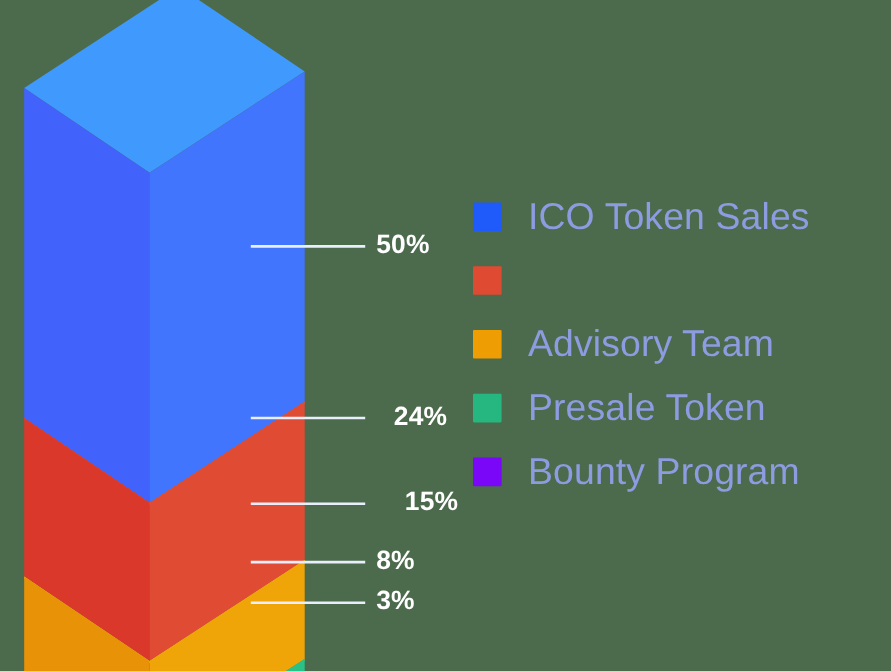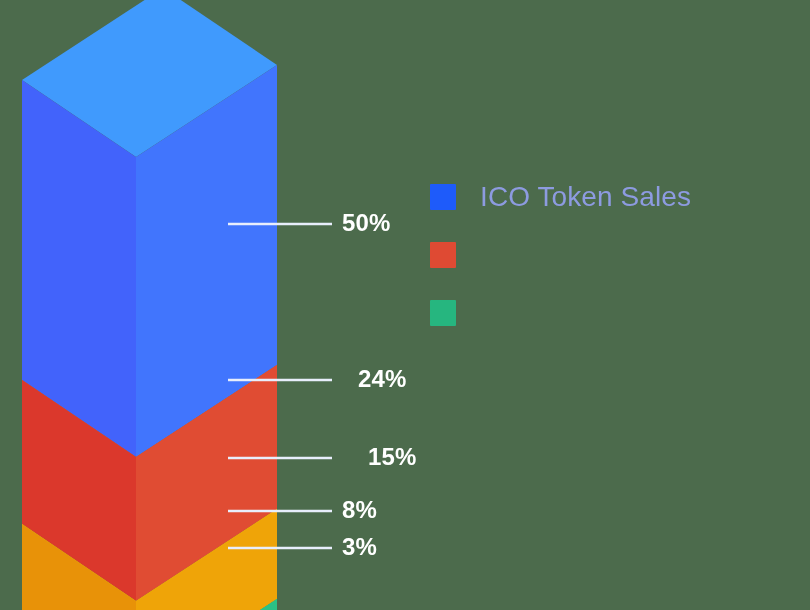--- a/index.html
+++ b/index.html
@@ -40,21 +40,21 @@
     height: 58px;
   }
   .legend-swatch {
     width: 26px;
     height: 26px;
     flex: 0 0 26px;
     border-radius: 1px;
   }
   .legend-label {
     margin-left: 24px;
-    font-size: 28px;
+    font-size: 34px;
     letter-spacing: 0.1px;
     color: #8d9be0;
     white-space: nowrap;
     font-weight: 400;
   }
   .pct-label {
     position: absolute;
     font-size: 24px;
     font-weight: 700;
     color: #ffffff;
@@ -106,21 +106,30 @@
 
   <div class="legend" id="legend-root">
       <div class="legend-item">
         <span class="legend-swatch" style="background: rgb(30, 91, 250);"></span>
         <span class="legend-label">ICO Token Sales</span>
       </div>
       <div class="legend-item">
         <span class="legend-swatch" style="background: rgb(223, 74, 51);"></span>
       </div>
       <div class="legend-item">
+        <span class="legend-swatch" style="background: rgb(238, 158, 2);"></span>
+        <span class="legend-label">Advisory Team</span>
+      </div>
+      <div class="legend-item">
         <span class="legend-swatch" style="background: rgb(38, 182, 127);"></span>
+        <span class="legend-label">Presale Token</span>
+      </div>
+      <div class="legend-item">
+        <span class="legend-swatch" style="background: rgb(122, 7, 247);"></span>
+        <span class="legend-label">Bounty Program</span>
       </div>
     </div>
 
   <div id="pct-root">
       <div class="pct-label" style="left: 342px; top: 209px;">50%</div>
       <div class="pct-label" style="left: 342px; top: 365px; margin-left: 16px;">24%</div>
       <div class="pct-label" style="left: 342px; top: 443px; margin-left: 26px;">15%</div>
       <div class="pct-label" style="left: 342px; top: 496px;">8%</div>
       <div class="pct-label" style="left: 342px; top: 533px;">3%</div>
     </div>

